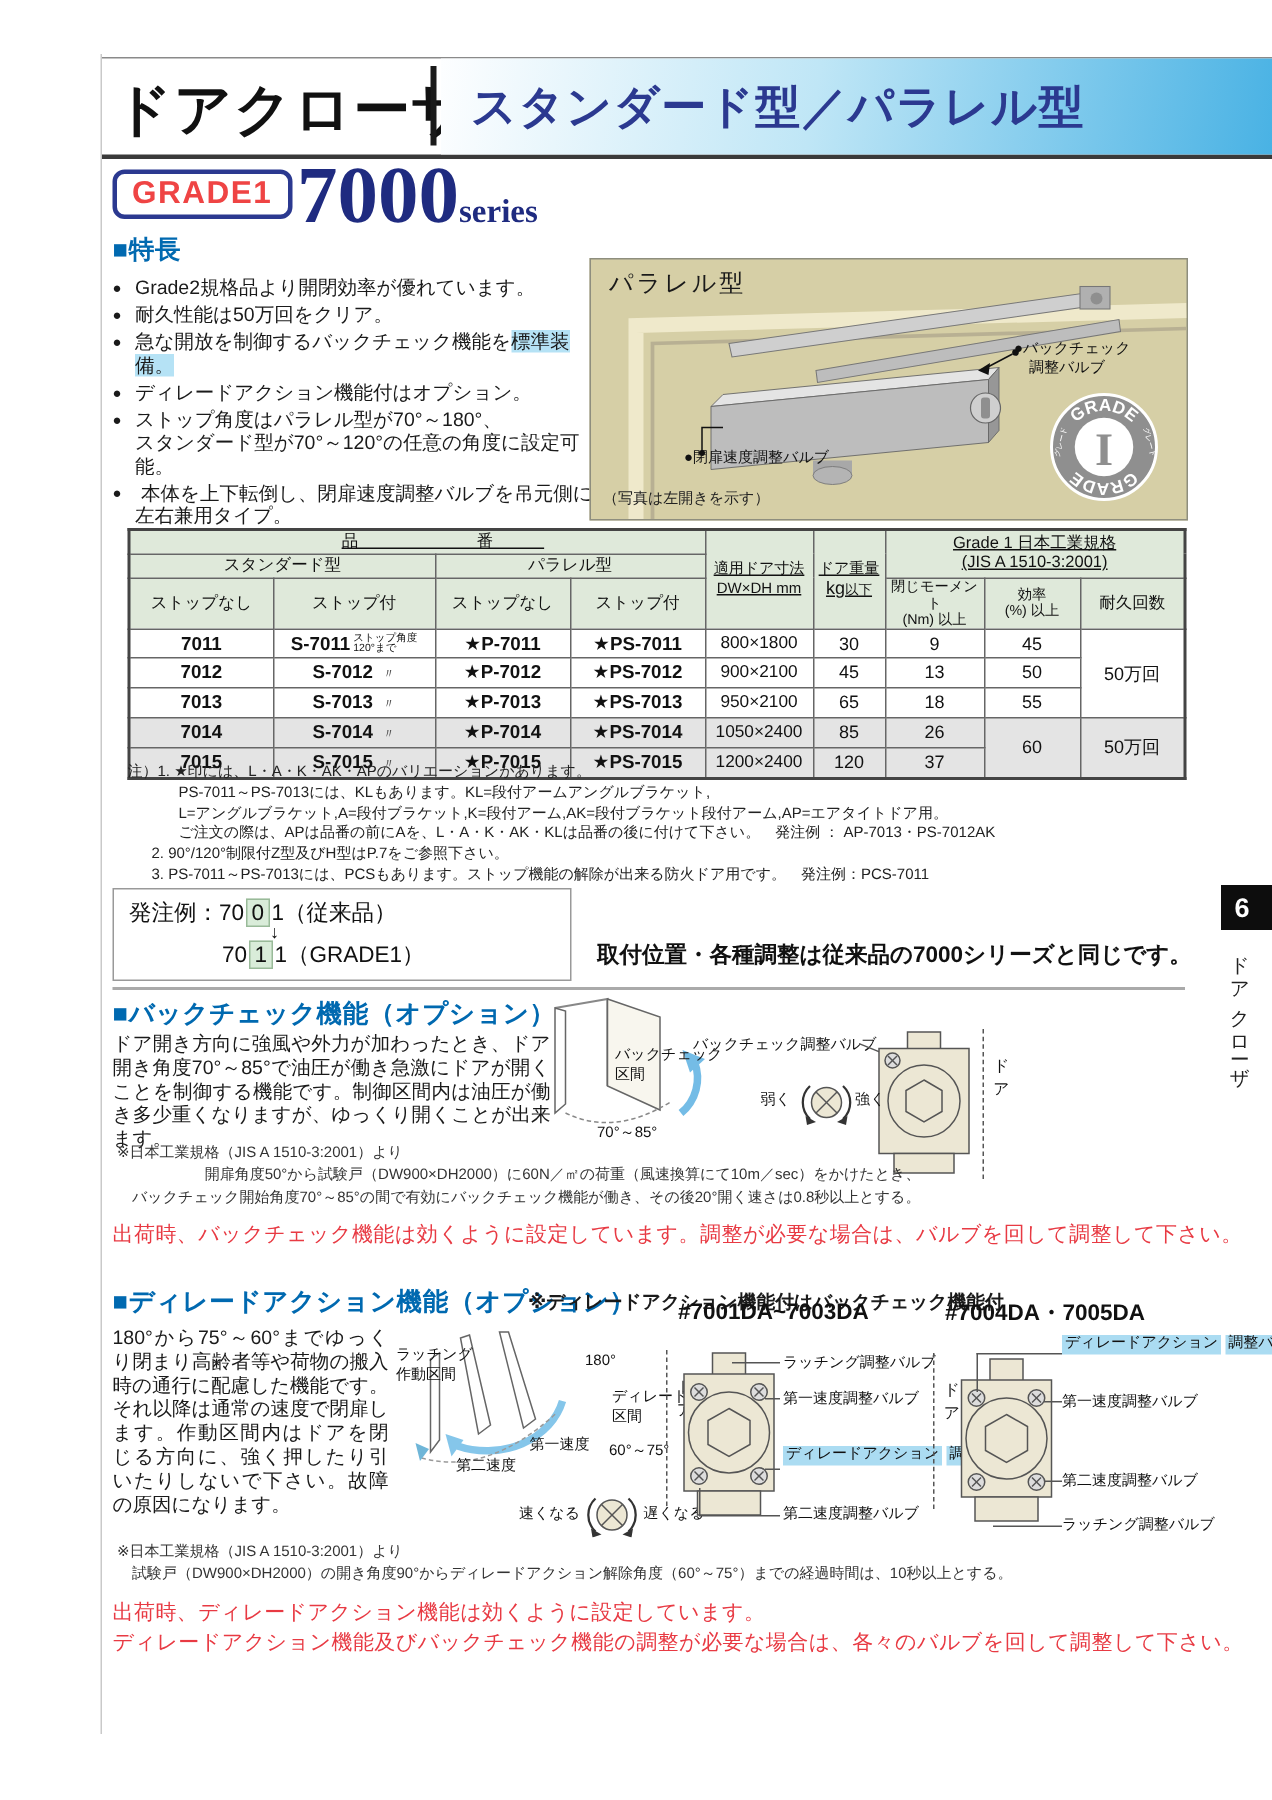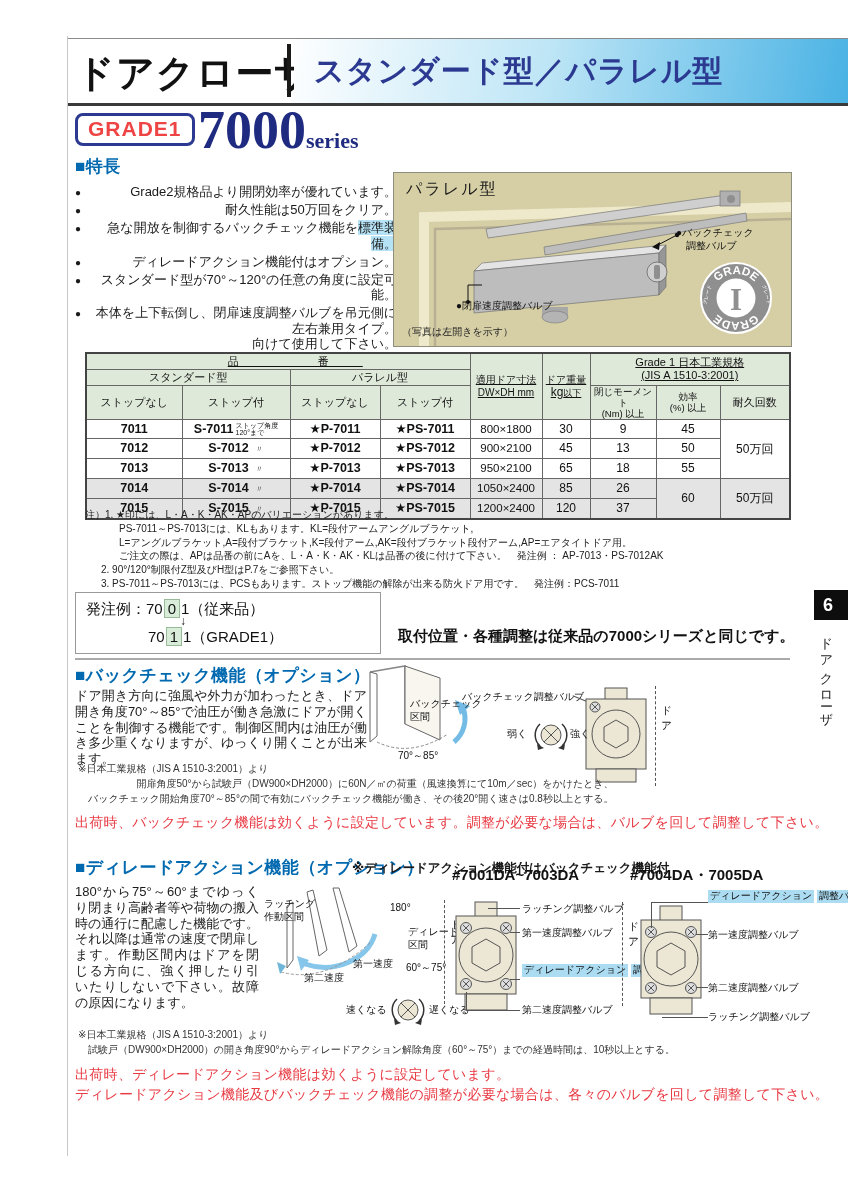--- a/index.html
+++ b/index.html
@@ -16,21 +16,21 @@
   
   .grade-box{position:absolute;left:75px;top:113px;border:3px solid #2b3990;border-radius:8px;color:#ef4444;
              font-size:21px;font-weight:bold;padding:1px 10px 2px;letter-spacing:1px;}
   .series-7000{position:absolute;left:198px;top:99px;font-family:"Liberation Serif","DejaVu Serif",serif;
                font-size:54px;font-weight:bold;color:#1f2b80;}
   .series-word{font-size:22px;font-weight:bold;letter-spacing:0;}
   
   .sec-h{font-size:17px;font-weight:bold;color:#0069b0;letter-spacing:0.5px;}
   .features{position:absolute;left:75px;top:155px;width:322px;}
   .features ul{list-style:none;margin:6px 0 0;padding:0;}
-  .features li{position:relative;padding-left:15px;font-size:13px;line-height:15.5px;margin-bottom:2.5px;color:#1a1a1a;text-align:right;}
+  .features li{position:relative;padding-left:15px;font-size:13px;line-height:15.5px;margin-bottom:2.5px;color:#1a1a1a;}
   .features li::before{content:"●";position:absolute;left:0;top:1px;font-size:10px;}
   .hl{background:#b5e2f5;}
   .ind{display:block;padding-left:4px;}
   
   .photo{position:absolute;left:393px;top:172px;width:397px;height:173px;background:#d6cfa6;border:1px solid #8e8e7e;}
   .photo svg.ill{position:absolute;left:0;top:0;}
   .photo-type{position:absolute;left:12px;top:6px;font-size:16px;color:#1a1a1a;letter-spacing:2px;}
   .photo-cap{position:absolute;left:8px;top:152px;font-size:10px;color:#222;}
   .lbl{position:absolute;font-size:10px;line-height:12.5px;color:#111;white-space:nowrap;}
   .badge{position:absolute;left:305px;top:88px;}
@@ -91,20 +91,21 @@
   <div class="series-7000"><span>7000</span><span class="series-word">series</span></div>
 
   <div class="features">
     <div class="sec-h">■特長</div>
     <ul>
       <li><span>Grade2規格品より開閉効率が優れています。</span></li>
       <li><span>耐久性能は50万回をクリア。</span></li>
       <li><span>急な開放を制御するバックチェック機能を</span><span class="hl">標準装備。</span></li>
       <li><span>ディレードアクション機能付はオプション。</span></li>
       <li>
+          <span class="blk">ストップ角度はパラレル型が70°～180°、</span>
           <span class="blk">スタンダード型が70°～120°の任意の角度に設定可能。</span>
         </li>
       <li>
           <span class="blk ind">本体を上下転倒し、閉扉速度調整バルブを吊元側に</span>
           <span class="blk">左右兼用タイプ。</span>
           <span class="blk ind">向けて使用して下さい。</span>
         </li>
     </ul>
   </div>
 

